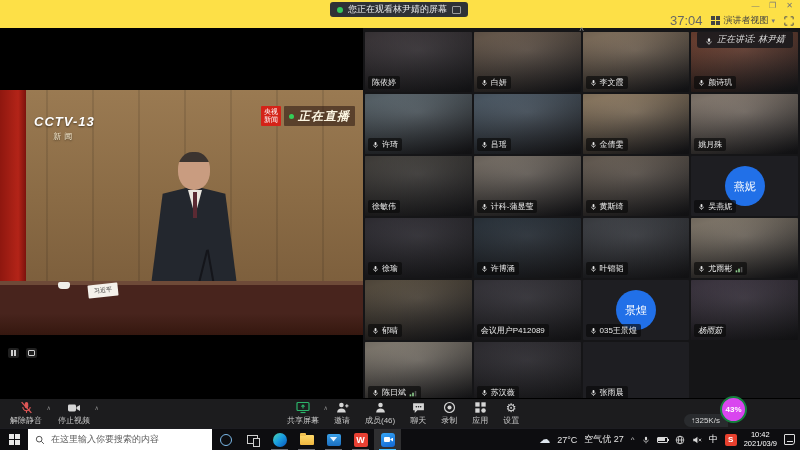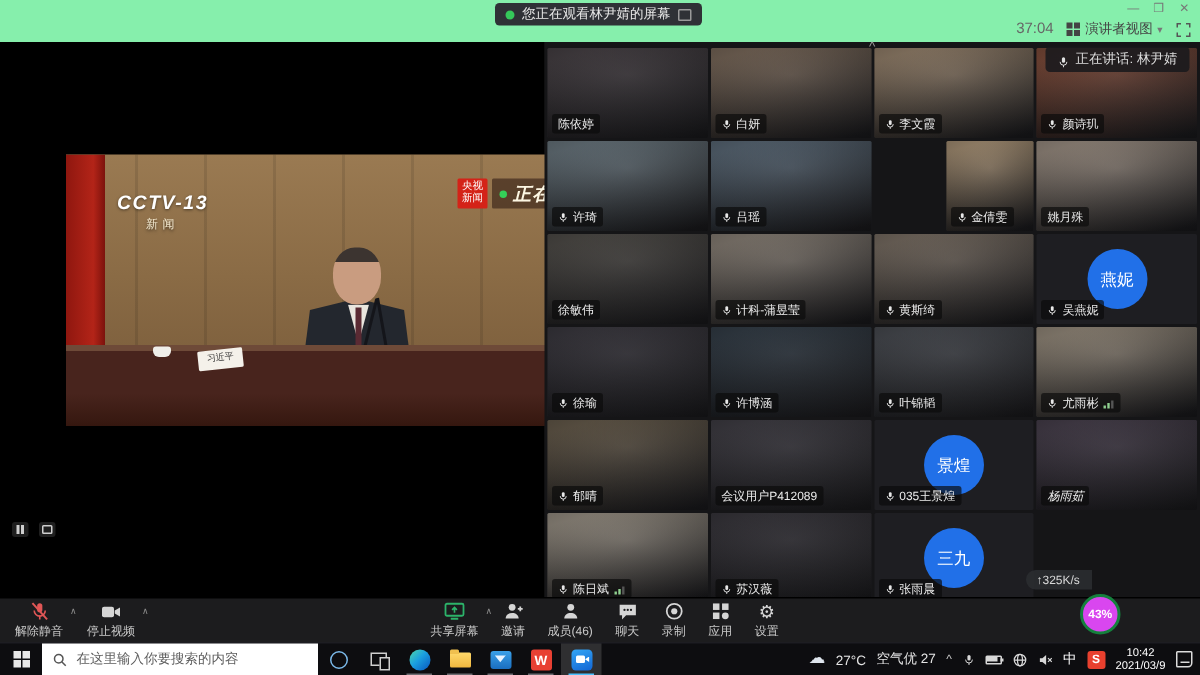--- a/index.html
+++ b/index.html
@@ -3,42 +3,42 @@
 <meta charset="utf-8">
 <style>
   * { margin:0; padding:0; box-sizing:border-box; font-family:"Liberation Sans","DejaVu Sans",sans-serif; }
   html,body { width:800px; height:450px; overflow:hidden; background:#000; }
   .screen { position:relative; width:800px; height:450px; }
 
   
   .meet-window { position:absolute; left:0; top:0; width:800px; height:428px; background:#111; }
 
   
-  .titlebar { position:absolute; left:0; top:0; width:100%; height:40px; background:#86efac; }
+  .titlebar { position:absolute; left:0; top:0; width:100%; height:40px; background:#fde047; }
   .watch-pill { position:absolute; left:330px; top:2px; height:15px; display:flex; align-items:center; gap:5px;
     background:#2f3136; border-radius:3px; padding:0 7px; color:#e8e8e8; font-size:9px; white-space:nowrap; }
   .green-dot { width:6px; height:6px; border-radius:50%; background:#35c75a; flex:0 0 auto; }
   .pill-pop { width:9px; height:8px; border:1px solid #9a9a9a; border-radius:1px; }
   .win-ctrls { position:absolute; right:2px; top:0; display:flex; }
   .win-ctrls span { width:17px; height:11px; font-size:8px; line-height:11px; text-align:center; color:#777; }
   .view-row { position:absolute; right:6px; top:13px; display:flex; align-items:center; gap:9px; }
-  .timer { color:#666; font-size:10px; }
+  .timer { color:#666; font-size:13px; }
   .viewmode { display:flex; align-items:center; gap:3px; color:#444; font-size:9px; }
   .grid-ico { width:9px; height:9px; display:grid; grid-template-columns:1fr 1fr; gap:1px; }
   .grid-ico i { background:#444; }
   .caret { color:#777; font-size:7px; }
   .fs-ico { width:10px; height:10px; }
 
   
   .main { position:absolute; left:0; top:28px; right:0; bottom:0; display:flex; background:#141414; }
 
   
   .share-area { position:relative; width:363px; height:100%; background:#000; flex:0 0 auto; }
-  .video { position:absolute; left:0; top:75px; width:363px; height:181px; overflow:hidden;
-    background:linear-gradient(180deg,#9a7a52 0%,#8a6b45 45%,#755838 100%);margin-left:44px; }
+  .video { position:absolute; left:0; top:62px; width:363px; height:245px; overflow:hidden;
+    background:linear-gradient(180deg,#9a7a52 0%,#8a6b45 45%,#755838 100%); }
   .panel-lines { position:absolute; inset:0;
     background:repeating-linear-gradient(90deg,rgba(0,0,0,.10) 0 2px,transparent 2px 46px); }
   .red-banner { position:absolute; left:0; top:0; width:26px; height:100%;
     background:linear-gradient(90deg,#8f170f,#b32418 70%,#7c120c); }
   .cctv { position:absolute; left:34px; top:24px; color:#fff; font-weight:bold; font-style:italic;
     font-size:13px; text-shadow:0 1px 2px rgba(0,0,0,.5); letter-spacing:1px; }
   .cctv-sub { font-size:8px; font-weight:normal; font-style:normal; text-align:center; color:#f3e9cf; margin-top:2px; letter-spacing:3px; }
   .live-badges { position:absolute; right:8px; top:16px; display:flex; align-items:stretch; gap:3px; }
   .brand-badge { background:#d42318; color:#fff; font-size:7px; line-height:8px; padding:2px 3px; text-align:center; border-radius:1px; }
   .live-badge { display:flex; align-items:center; gap:4px; background:rgba(40,20,14,.55); padding:1px 5px; border-radius:1px; }
@@ -69,35 +69,35 @@
   .tiles-area { position:relative; flex:1; background:#151517; padding:4px 2px 0 2px; }
   .tiles-grid { display:grid; grid-template-columns:repeat(4,1fr); gap:2px; }
   .tile { position:relative; height:60px; border-radius:1px; overflow:hidden; background:#222; }
   .tile .shade { position:absolute; inset:0; background:radial-gradient(120% 90% at 50% 30%, rgba(255,255,255,.08), rgba(0,0,0,.42)); }
   .name-pill { position:absolute; left:3px; bottom:3px; max-width:95%; display:flex; align-items:center; gap:3px;
     background:rgba(10,10,10,.68); border-radius:2px; padding:1px 4px; color:#ececec; font-size:8px; white-space:nowrap; }
   .name-pill svg { flex:0 0 auto; }
   .avatar { position:absolute; left:50%; top:50%; transform:translate(-50%,-50%); width:40px; height:40px;
     border-radius:50%; background:#2170e8; color:#fff; font-size:11px; display:flex; align-items:center; justify-content:center; }
   .speak-banner { position:absolute; top:3px; right:7px; display:flex; align-items:flex-end; gap:4px;
-    background:rgba(25,25,28,.88); border-radius:3px; padding:2px 8px; color:#ddd; font-size:9px; z-index:5; }
+    background:rgba(25,25,28,.88); border-radius:3px; padding:2px 8px; color:#ddd; font-size:9px; z-index:5;font-style:italic; }
   .collapse-arrow { position:absolute; top:-2px; left:50%; transform:translateX(-50%); color:#9a9a9a; font-size:9px; z-index:5; }
 
   
   .toolbar { position:absolute; left:0; bottom:0; width:100%; height:30px; background:#1c1c1e;
     border-top:1px solid #000; display:flex; align-items:center; z-index:10; }
   .tb-group-left { display:flex; gap:16px; padding-left:10px; }
   .tb-group-mid { position:absolute; left:287px; display:flex; gap:15px; }
   .tb-btn { position:relative; display:flex; flex-direction:column; align-items:center; gap:1px; color:#c9c9c9; font-size:8px; }
   .tb-btn .ic { height:13px; display:flex; align-items:center; }
   .tb-chev { position:absolute; right:-9px; top:3px; color:#8a8a8a; font-size:6px; }
   .gear-glyph { font-size:12px; line-height:12px; color:#d5d5d5; }
 
   
-  .net-pill { position:absolute; left:684px; top:380px; background:rgba(42,44,48,.92); border-radius:8px 0 0 8px;
+  .net-pill { position:absolute; left:684px; top:414px; background:rgba(42,44,48,.92); border-radius:8px 0 0 8px;
     color:#d8d8d8; font-size:8px; padding:2px 8px 2px 7px; z-index:11; }
   .ball { position:absolute; left:720px; top:396px; width:27px; height:27px; border-radius:50%;
     background:#d946ef; border:2px solid #15803d; color:#fff; font-size:8px; font-weight:bold;
     display:flex; align-items:center; justify-content:center; z-index:12; }
 
   
   .taskbar { position:absolute; left:0; bottom:0; width:800px; height:22px; background:#0d0d10;
     display:flex; align-items:center; border-top:1px solid #1d1d22; z-index:20; }
   .start-btn { width:28px; height:22px; display:flex; align-items:center; justify-content:center; }
   .win-logo { width:11px; height:11px; display:grid; grid-template-columns:1fr 1fr; gap:1px; }
@@ -285,21 +285,21 @@
     <div class="name-pill">
       <svg width="7" height="8" viewBox="0 0 12 12">
                   <rect x="4.4" y="1" width="3.2" height="5.6" rx="1.6" fill="#e8e8e8"></rect>
                   <path d="M2.6 5.6a3.4 3.4 0 0 0 6.8 0" fill="none" stroke="#e8e8e8" stroke-width="1.1"></path>
                   <line x1="6" y1="9" x2="6" y2="11" stroke="#e8e8e8" stroke-width="1.1"></line>
                 </svg>
       <span>吕瑶</span>
 
     </div>
             </div>
-            <div class="tile" style="background: linear-gradient(165deg, rgb(154, 132, 104) 10%, rgb(23, 23, 26) 95%); margin-left: 48px;">
+            <div class="tile" style="background: linear-gradient(165deg, rgb(154, 132, 104) 10%, rgb(23, 23, 26) 95%);">
               <div class="shade"></div>
 
     <div class="name-pill">
       <svg width="7" height="8" viewBox="0 0 12 12">
                   <rect x="4.4" y="1" width="3.2" height="5.6" rx="1.6" fill="#e8e8e8"></rect>
                   <path d="M2.6 5.6a3.4 3.4 0 0 0 6.8 0" fill="none" stroke="#e8e8e8" stroke-width="1.1"></path>
                   <line x1="6" y1="9" x2="6" y2="11" stroke="#e8e8e8" stroke-width="1.1"></line>
                 </svg>
       <span>金倩雯</span>
 
@@ -484,21 +484,20 @@
       <svg width="7" height="8" viewBox="0 0 12 12">
                   <rect x="4.4" y="1" width="3.2" height="5.6" rx="1.6" fill="#e8e8e8"></rect>
                   <path d="M2.6 5.6a3.4 3.4 0 0 0 6.8 0" fill="none" stroke="#e8e8e8" stroke-width="1.1"></path>
                   <line x1="6" y1="9" x2="6" y2="11" stroke="#e8e8e8" stroke-width="1.1"></line>
                 </svg>
       <span>苏汉薇</span>
 
     </div>
             </div>
             <div class="tile" style="background: rgb(30, 30, 34);">
-    <div class="avatar">三九</div>
     <div class="name-pill">
       <svg width="7" height="8" viewBox="0 0 12 12">
                   <rect x="4.4" y="1" width="3.2" height="5.6" rx="1.6" fill="#e8e8e8"></rect>
                   <path d="M2.6 5.6a3.4 3.4 0 0 0 6.8 0" fill="none" stroke="#e8e8e8" stroke-width="1.1"></path>
                   <line x1="6" y1="9" x2="6" y2="11" stroke="#e8e8e8" stroke-width="1.1"></line>
                 </svg>
       <span>张雨晨</span>
 
     </div>
             </div>

